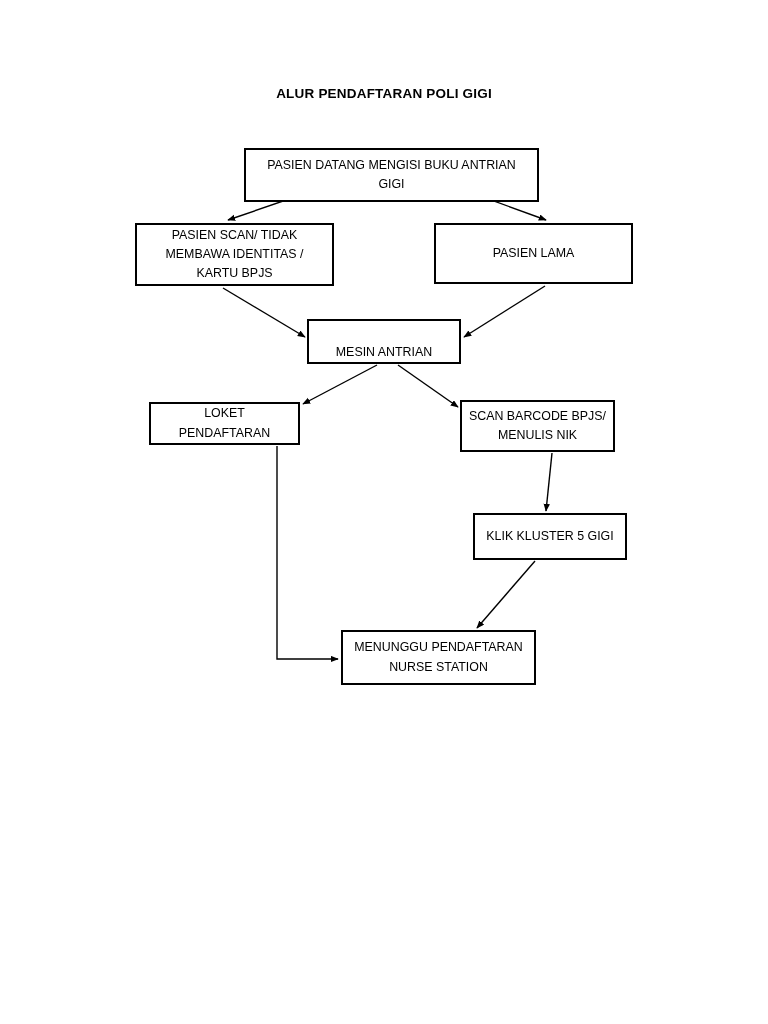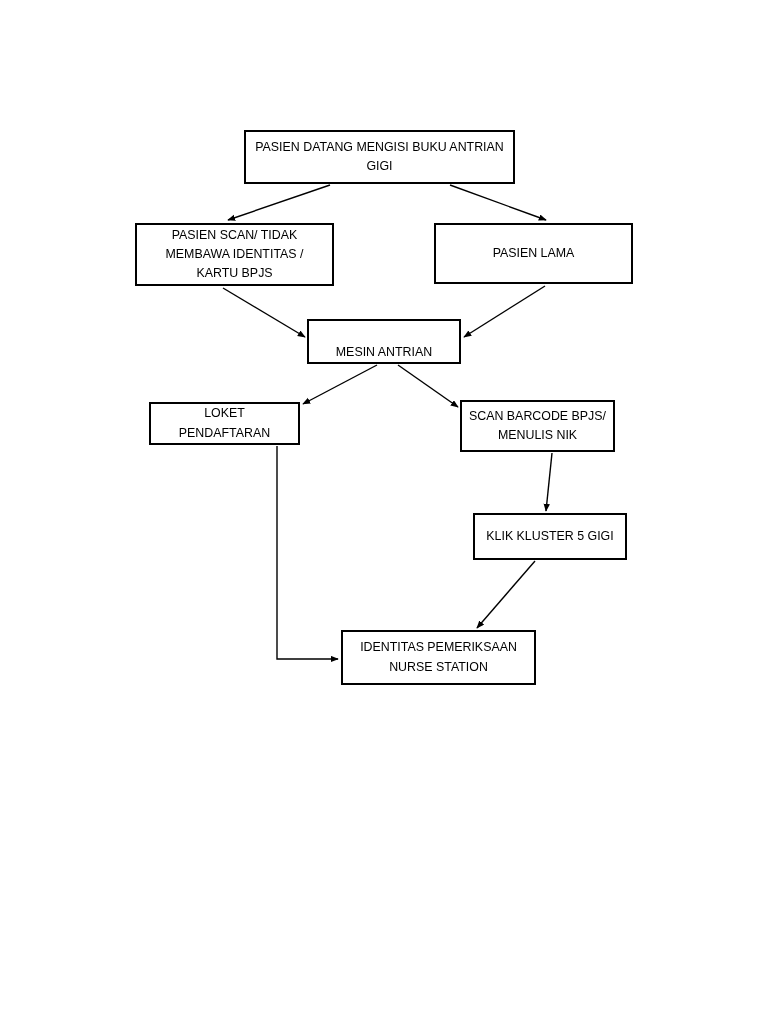--- a/index.html
+++ b/index.html
@@ -50,34 +50,35 @@
     text-align: center;
   }
   .flow-node .node-label {
     display: block;
     font-size: 12.4px;
     line-height: 1.55;
     color: #000000;
     white-space: pre-line;
     padding: 0 6px;
   }
-  #node-pasien-datang { left: 244px; top: 130px; width: 271px; height: 54px; }
+  #node-pasien-datang { left: 244px; top: 148px; width: 295px; height: 54px; }
   #node-pasien-baru   { left: 135px; top: 223px; width: 199px; height: 63px; }
   #node-pasien-lama   { left: 434px; top: 223px; width: 199px; height: 61px; }
   #node-mesin-antrian { left: 307px; top: 319px; width: 154px; height: 45px; align-items: flex-end; }
   #node-loket         { left: 149px; top: 402px; width: 151px; height: 43px; }
   #node-scan-barcode  { left: 460px; top: 400px; width: 155px; height: 52px; }
   #node-klik-kluster  { left: 473px; top: 513px; width: 154px; height: 47px; }
   #node-menunggu      { left: 341px; top: 630px; width: 195px; height: 55px; }
 </style>
 </head>
 <body>
 
 <div id="page">
 
+  <div id="diagram-title">ALUR PENDAFTARAN POLI GIGI</div>
 
   <svg id="connector-layer" viewBox="0 0 768 1024" width="768" height="1024" xmlns="http://www.w3.org/2000/svg">
     <defs>
       <marker id="arrowhead" markerWidth="9" markerHeight="9" refX="7.2" refY="3.2" orient="auto" markerUnits="userSpaceOnUse">
         <path d="M0,0 L8,3.2 L0,6.4 z" fill="#000000"></path>
       </marker>
     </defs>
 
     <line x1="330" y1="185" x2="228" y2="220" stroke="#000000" stroke-width="1.4" marker-end="url(#arrowhead)"></line>
 
@@ -124,17 +125,17 @@
 
   <div class="flow-node" id="node-loket">
     <span class="node-label">LOKET PENDAFTARAN</span>
   </div>
 
   <div class="flow-node" id="node-klik-kluster">
     <span class="node-label">KLIK KLUSTER 5 GIGI</span>
   </div>
 
   <div class="flow-node" id="node-menunggu">
-    <span class="node-label">IDENTITAS PEMERIKSAAN
+    <span class="node-label">MENUNGGU PENDAFTARAN
 NURSE STATION</span>
   </div>
 
 </div>
 
 </body></html>

